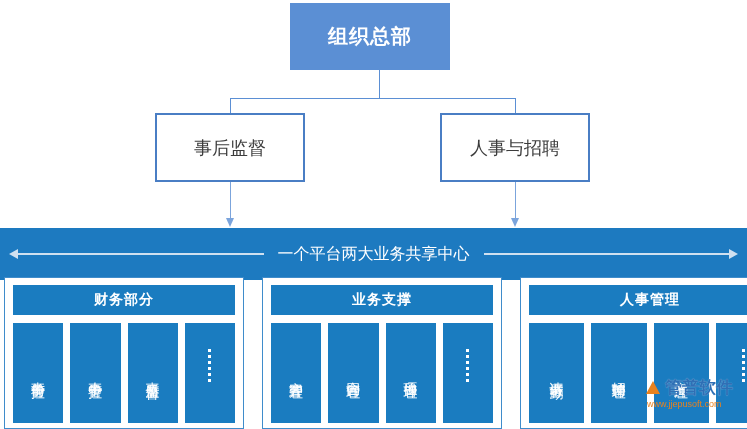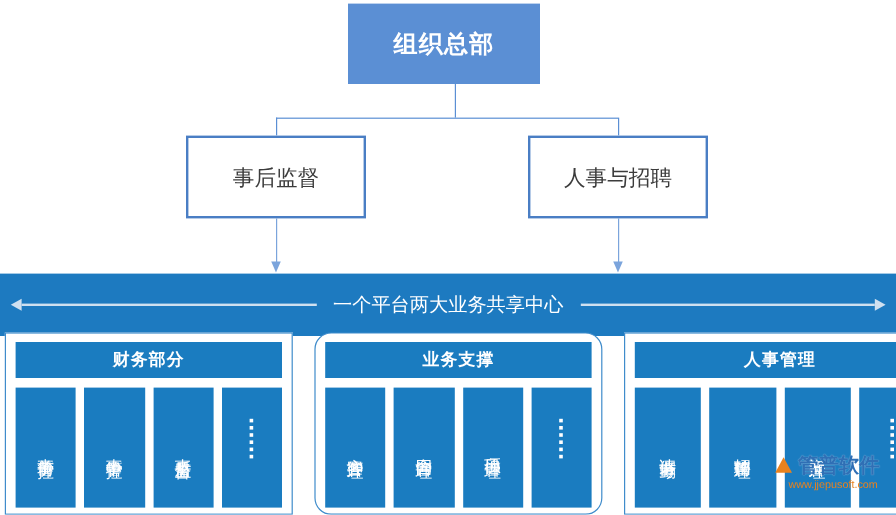--- a/index.html
+++ b/index.html
@@ -141,21 +141,21 @@
   .panel {
     position: absolute;
     top: 277px;
     height: 152px;
     border: 1px solid #3f8ccb;
     box-sizing: border-box;
     background: #ffffff;
     padding: 7px 8px 0 8px;
   }
   .panel-1 { left: 4px;   width: 240px; }
-  .panel-2 { left: 262px; width: 240px; border-radius: 14px; }
+  .panel-2 { left: 262px; width: 240px; }
   .panel-3 { left: 520px; width: 260px; }
 
   .panel-header {
     height: 30px;
     background: #1a7cc0;
     color: #ffffff;
     font-size: 14px;
     font-weight: bold;
     letter-spacing: 1px;
     display: flex;
@@ -235,21 +235,21 @@
   .wm-text {
     color: #2f6fb5;
     font-size: 17px;
     font-weight: bold;
     white-space: nowrap;
     text-shadow: 0 0 1px rgba(255,255,255,0.6);
   }
   .wm-url {
     color: #e8821e;
     font-size: 9px;
-    margin-left: 12px;
+    margin-left: 2px;
     white-space: nowrap;
     font-family: "Liberation Sans", "DejaVu Sans", sans-serif;
   }
 </style>
 </head>
 <body>
 
 <div id="canvas">
 
   <div class="hq-box">

